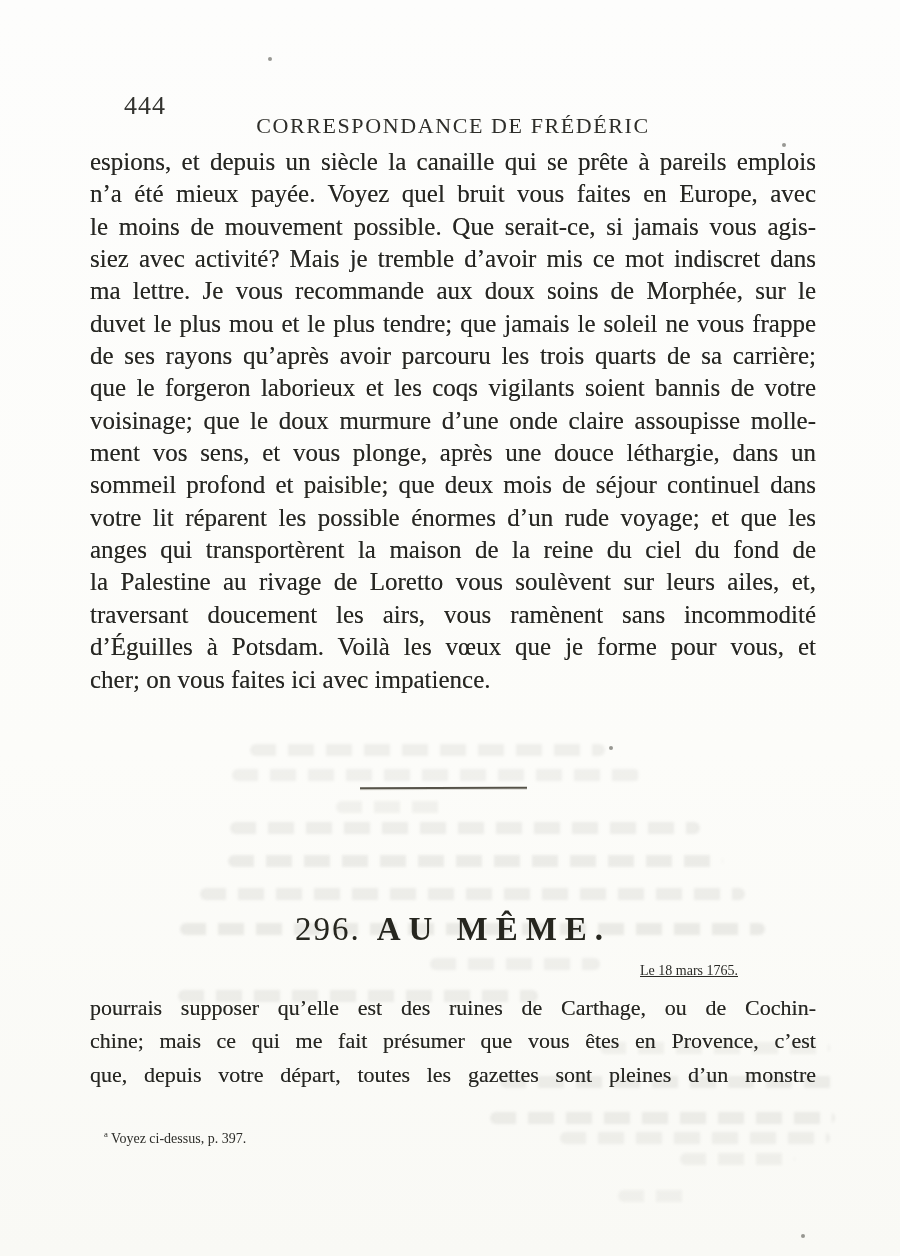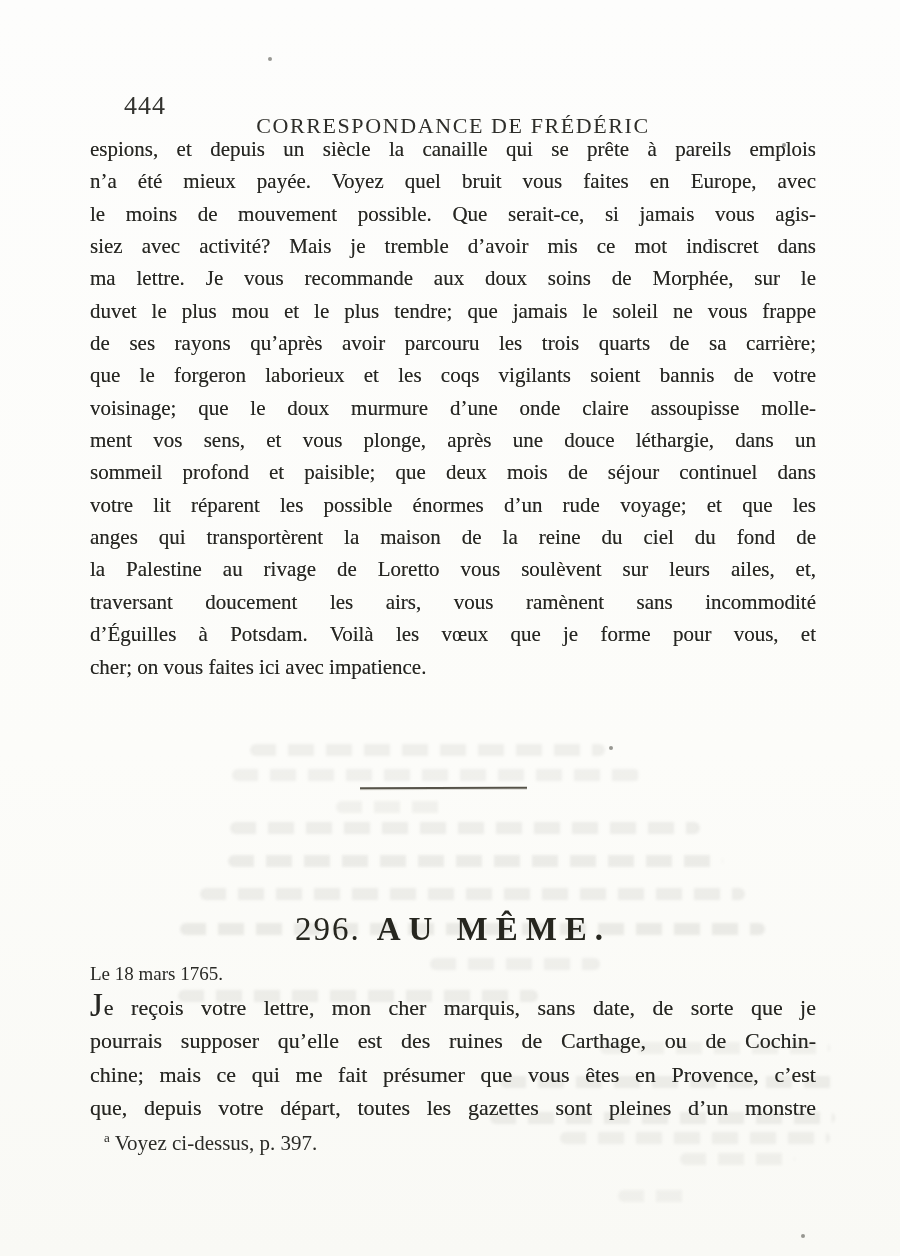--- a/index.html
+++ b/index.html
@@ -18,21 +18,21 @@
     font-size:26px;letter-spacing:1px;color:#33332f;margin-left:28px;
   }
   .running-title{
     position:absolute;top:93px;left:90px;width:726px;
     text-align:center;font-size:22px;letter-spacing:1.6px;
     color:#2e2e2a;white-space:nowrap;margin-top:20px;
   }
 
   
   .para{position:absolute;left:90px;width:726px;}
-  .para1{top:133px;font-size:21px;line-height:32.35px;}
+  .para1{top:146px;font-size:25px;line-height:32.35px;}
   .para2{top:991px;font-size:22px;line-height:33.4px;}
   .line{
     text-align:justify;text-align-last:justify;
     overflow:hidden;white-space:normal;
     text-shadow:0 0 0.4px rgba(45,45,40,.55);
   }
   .para1 .line{height:32.35px;}
   .para2 .line{height:33.4px;}
   .line.last{text-align-last:left;}
   .note-ref{
@@ -55,26 +55,26 @@
     position:absolute;top:911px;left:90px;width:726px;margin:0;
     text-align:center;font-size:33px;font-weight:normal;color:#26261f;
     white-space:nowrap;
   }
   .sec-num{letter-spacing:2px;margin-right:16px;}
   .sec-title{letter-spacing:8px;font-weight:bold;}
 
   
   .date-line{
     position:absolute;top:963px;left:90px;width:648px;
-    text-align:left;font-size:19px;color:#2a2a26;
+    text-align:right;font-size:14px;color:#2a2a26;text-decoration:underline;
   }
 
   
   .footnote{
-    position:absolute;top:1131px;left:104px;font-size:21px;color:#2c2c28;
+    position:absolute;top:1131px;left:104px;font-size:14px;color:#2c2c28;
   }
   .footnote .note-ref{font-size:0.62em;}
 
   
   .ghost{
     position:absolute;height:12px;border-radius:6px;
     background:repeating-linear-gradient(90deg,
       rgba(104,104,94,.17) 0 26px, rgba(104,104,94,0) 26px 38px);
     filter:blur(1.7px);
     pointer-events:none;
@@ -136,23 +136,20 @@
 
   <div class="divider"></div>
 
   <h2 class="section-head">
     <span class="sec-num">296.</span><span class="sec-title">AU MÊME.</span>
   </h2>
 
   <div class="date-line">Le 18 mars 1765.</div>
 
   <section class="para para2">
-    <div class="line">
-      <span class="initial">J</span><span>e reçois votre lettre, mon cher marquis, sans date, de sorte que je</span>
-    </div>
     <div class="line">pourrais supposer qu’elle est des ruines de Carthage, ou de Cochin-</div>
     <div class="line">chine; mais ce qui me fait présumer que vous êtes en Provence, c’est</div>
     <div class="line">que, depuis votre départ, toutes les gazettes sont pleines d’un monstre</div>
   </section>
 
   <div class="footnote">
     <sup class="note-ref">a</sup>
     <span>Voyez ci-dessus, p. 397.</span>
   </div>
 

